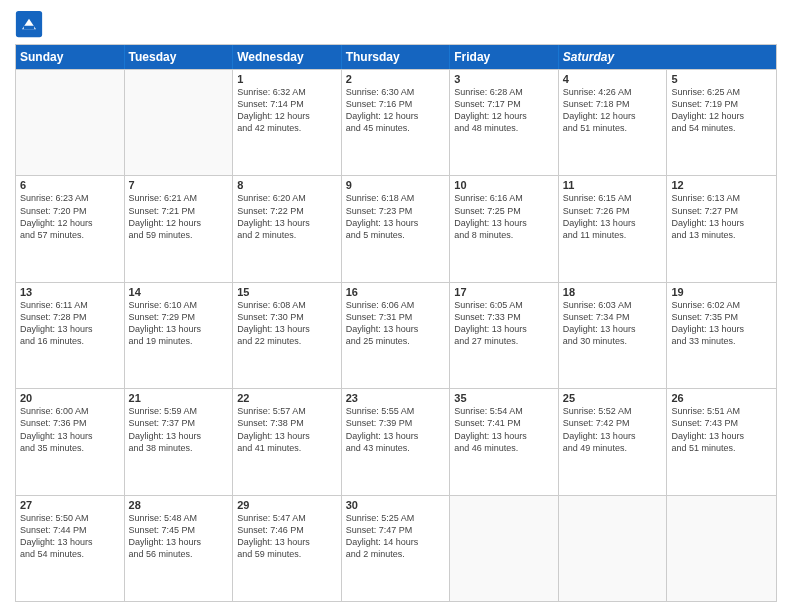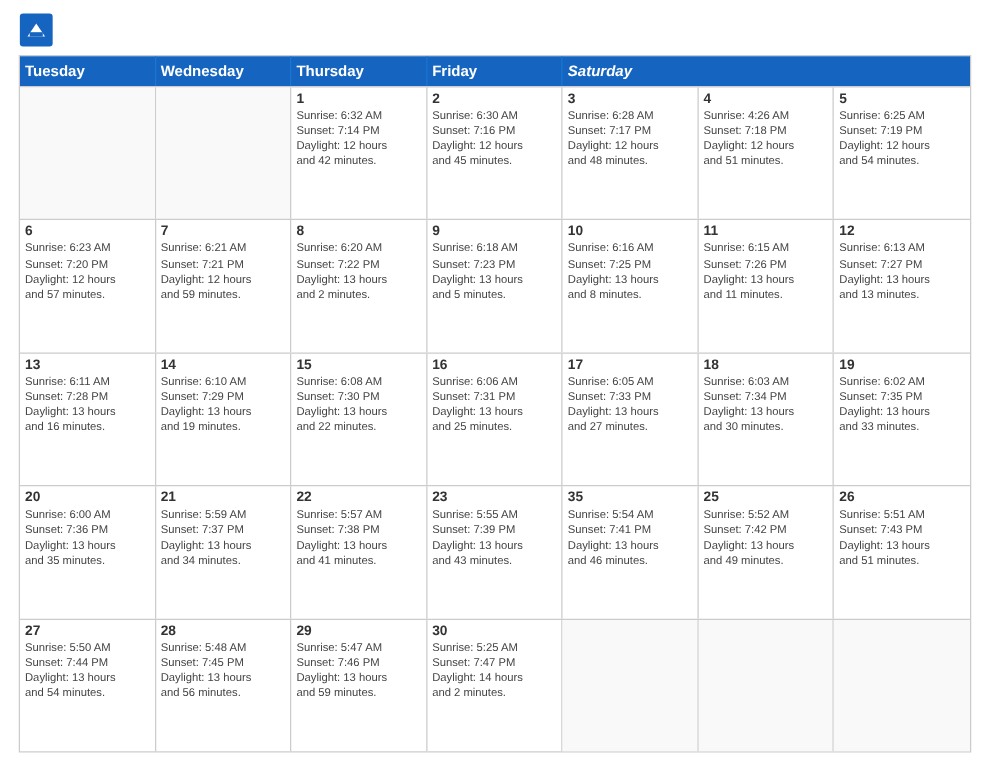--- a/index.html
+++ b/index.html
@@ -125,20 +125,21 @@
       </div>
     </div>
     <div class="title-block">
       <div class="month-title"></div>
       <div class="location"></div>
     </div>
   </div>
 
   <div class="calendar">
     <div class="cal-header" id="cal-header">
+        <div class="cal-header-cell">Sunday</div>
         <div class="cal-header-cell">Tuesday</div>
         <div class="cal-header-cell">Wednesday</div>
         <div class="cal-header-cell">Thursday</div>
         <div class="cal-header-cell">Friday</div>
         <div class="cal-header-cell">Saturday</div>
       </div>
     <div class="cal-body" id="cal-body">
         <div class="cal-row">
           <div class="cal-cell empty"></div>
           <div class="cal-cell empty"></div>
@@ -286,21 +287,21 @@
             <span class="cell-line">Sunrise: 6:00 AM</span>
             <span class="cell-line">Sunset: 7:36 PM</span>
             <span class="cell-line">Daylight: 13 hours</span>
             <span class="cell-line">and 35 minutes.</span>
           </div>
           <div class="cal-cell">
             <span class="day-num">21</span>
             <span class="cell-line">Sunrise: 5:59 AM</span>
             <span class="cell-line">Sunset: 7:37 PM</span>
             <span class="cell-line">Daylight: 13 hours</span>
-            <span class="cell-line">and 34 minutes.</span>
+            <span class="cell-line">and 38 minutes.</span>
           </div>
           <div class="cal-cell">
             <span class="day-num">22</span>
             <span class="cell-line">Sunrise: 5:57 AM</span>
             <span class="cell-line">Sunset: 7:38 PM</span>
             <span class="cell-line">Daylight: 13 hours</span>
             <span class="cell-line">and 41 minutes.</span>
           </div>
           <div class="cal-cell">
             <span class="day-num">23</span>

